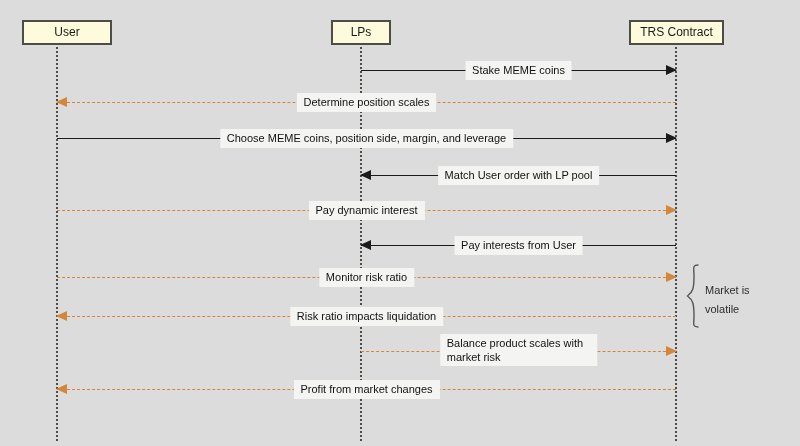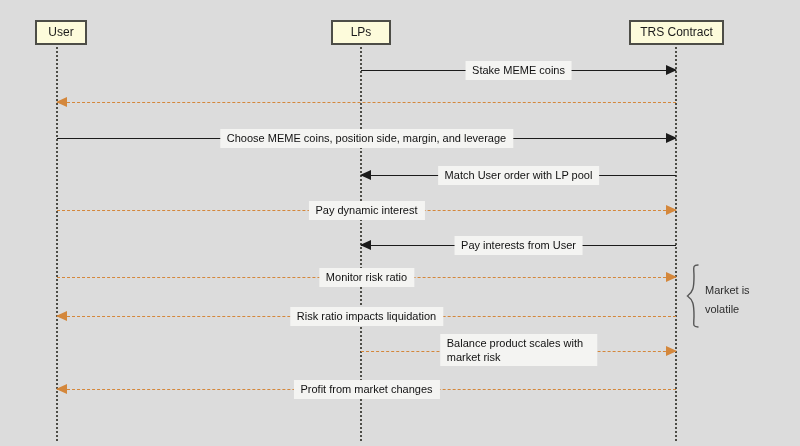--- a/index.html
+++ b/index.html
@@ -121,21 +121,21 @@
     line-height: 19px;
     color: #2d2d2d;
     white-space: pre-line;
   }
 </style>
 </head>
 <body>
 
 <div id="diagram">
 
-  <div class="actor-box" style="left:35px; top:20px; width:52px;">
+  <div class="actor-box" style="left:22px; top:20px; width:90px;">
     <span>User</span>
   </div>
 
   <div class="actor-box" style="left:331px; top:20px; width:60px;">
     <span>LPs</span>
   </div>
 
   <div class="actor-box" style="left:629px; top:20px; width:95px;">
     <span>TRS Contract</span>
   </div>
@@ -146,20 +146,21 @@
 
   <div class="msg" style="left:361px; width:315px; top:62px;">
     <div class="line"></div>
     <div class="arrow right"></div>
     <div class="label">Stake MEME coins</div>
   </div>
 
   <div class="msg dashed" style="left:57px; width:619px; top:94px;">
     <div class="line"></div>
     <div class="arrow left"></div>
+    <div class="label">Determine position scales</div>
   </div>
 
   <div class="msg" style="left:57px; width:619px; top:130px;">
     <div class="line"></div>
     <div class="arrow right"></div>
     <div class="label">Choose MEME coins, position side, margin, and leverage</div>
   </div>
 
   <div class="msg" style="left:361px; width:315px; top:167px;">
     <div class="line"></div>

